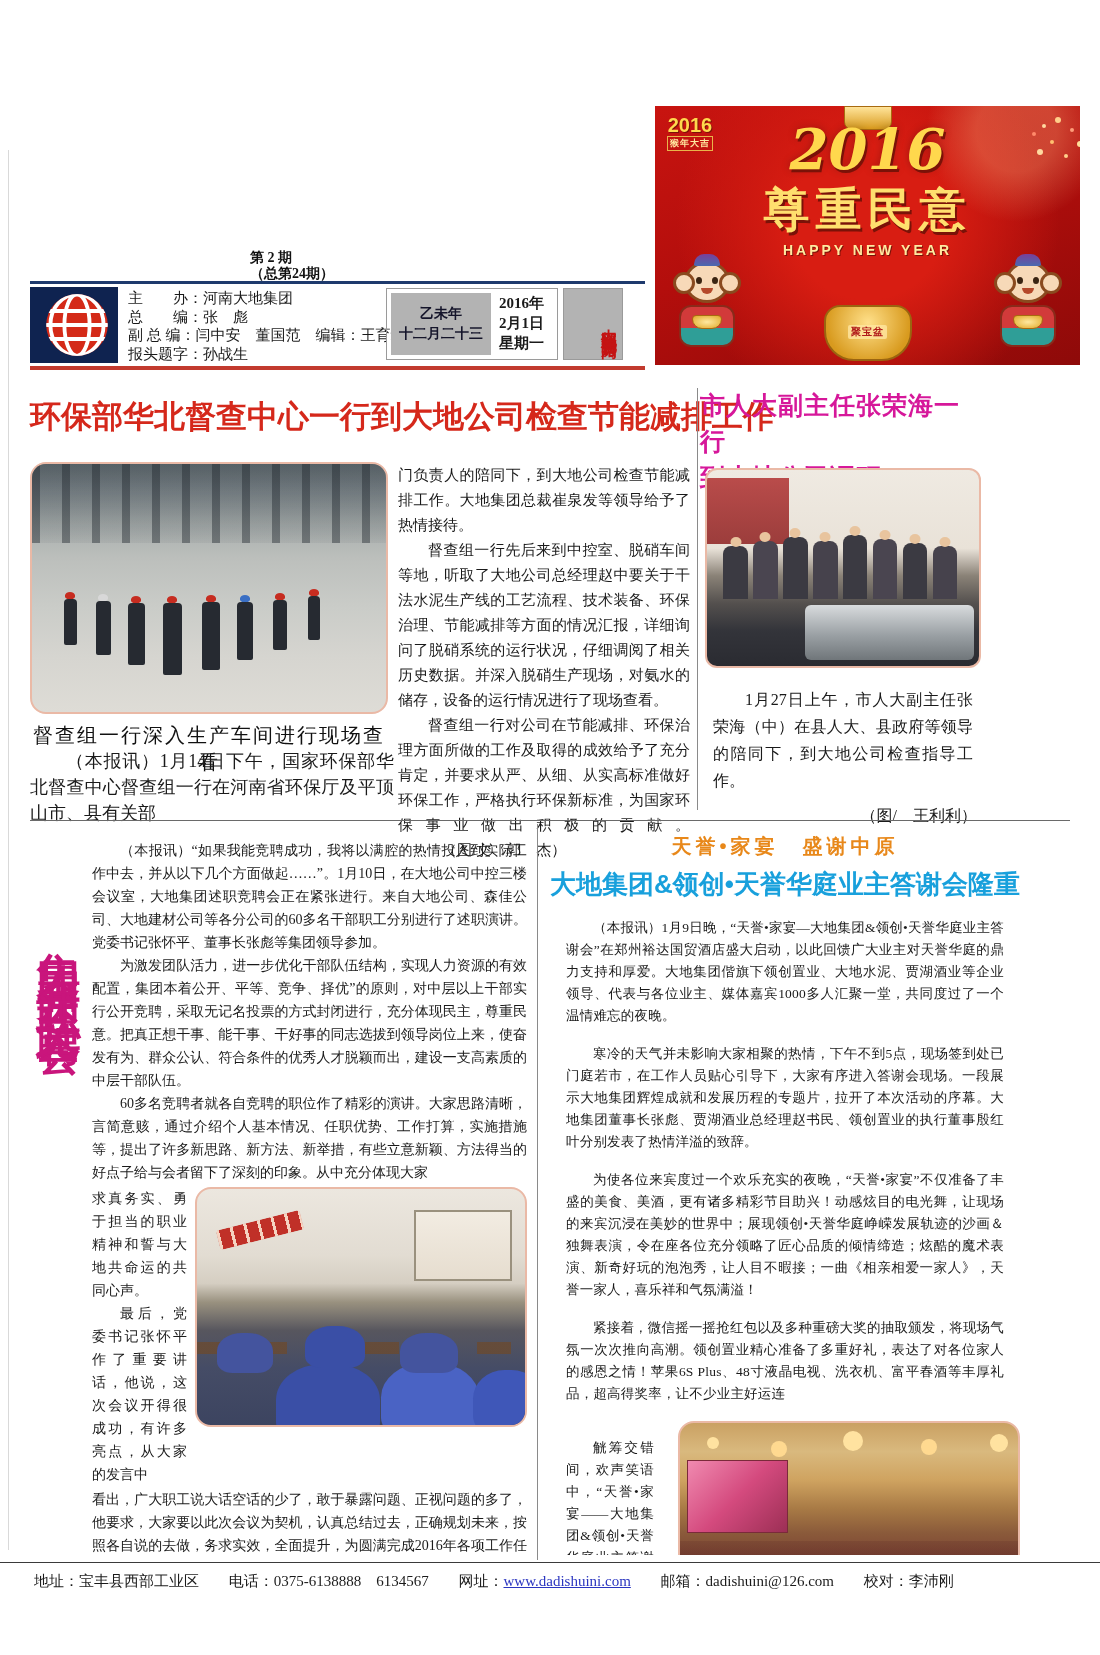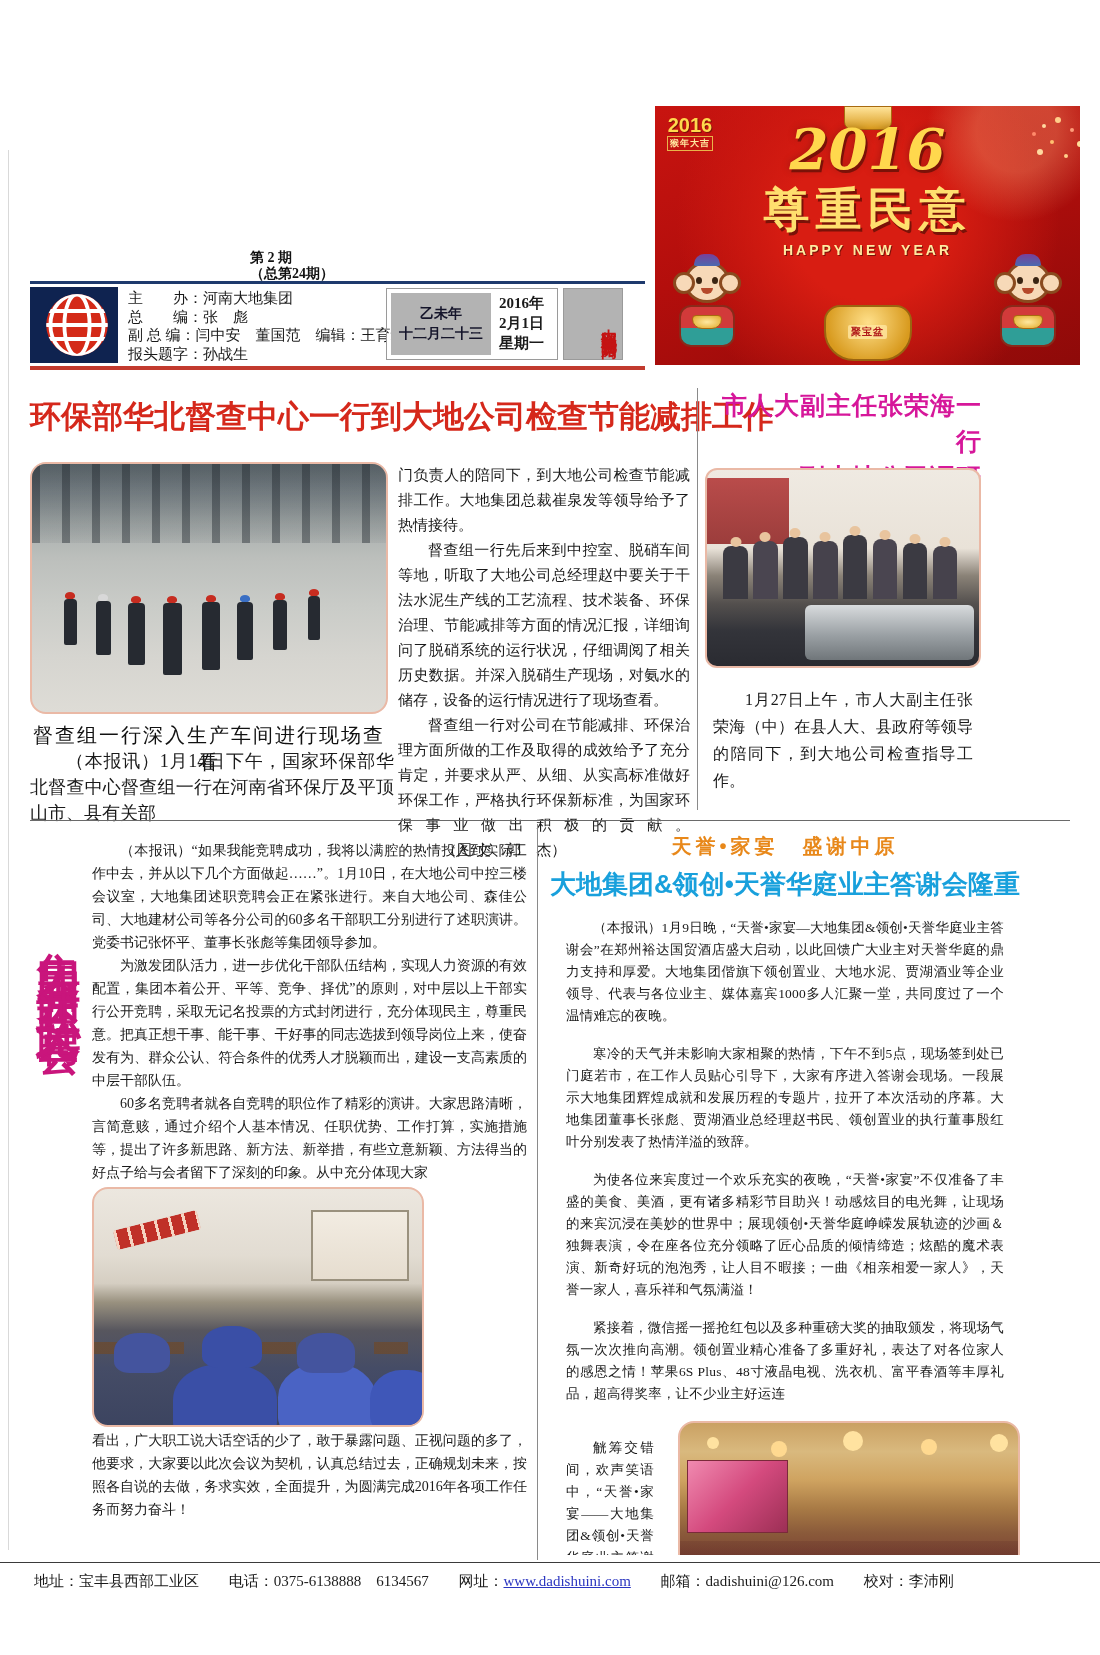--- a/index.html
+++ b/index.html
@@ -104,21 +104,21 @@
   .main-caption { position:absolute; left:30px; top:722px; width:358px; text-align:center;
     font-size:20px; letter-spacing:2px; color:#111; }
   .main-intro { position:absolute; left:30px; top:748px; width:364px; font-size:18px; line-height:26px;
     text-align:justify; text-indent:2em; }
   .main-col { position:absolute; left:398px; top:463px; width:292px; font-size:15px; line-height:25px; text-align:justify; }
   .main-col p { margin:0; }
   .main-col p.ind { text-indent:2em; }
   .byline-inline { display:inline-block; padding-left:14px; }
 
   
-  .rt-headline { position:absolute; left:700px; top:388px; width:282px; text-align:right;
+  .rt-headline { position:absolute; left:700px; top:388px; width:282px; text-align:left;
     font-weight:bold; font-size:25px; line-height:36px; color:#d6179a; letter-spacing:1px; }
   .rt-photo { position:absolute; left:705px; top:468px; width:276px; height:200px; border-radius:12px;
     background:linear-gradient(180deg,#efeae2 0%,#e9e2d8 40%,#8a8277 54%,#54504e 68%,#33343a 82%,#2a2b31 100%); }
   .rt-photo::before { content:""; position:absolute; left:0; top:4%; width:30%; height:34%;
     background:linear-gradient(180deg,#b03030,#8e2020); opacity:.85; }
   .rt-photo::after { content:""; position:absolute; right:2%; bottom:3%; width:62%; height:28%;
     background:linear-gradient(180deg,#d8dbdd,#9aa0a4 55%,#70767a); border-radius:6px; }
   .rt-photo .fig { position:absolute; bottom:34%; width:9%; border-radius:8px 8px 0 0; background:#3b3a42; }
   .rt-photo .fig::before { content:""; position:absolute; top:-9px; left:50%; transform:translateX(-50%);
     width:11px; height:10px; border-radius:50%; background:#e8c49e; }
@@ -324,34 +324,39 @@
       <div class="fig"></div>
       <div class="fig"></div>
       <div class="fig"></div>
     <div class="fig"></div>
       <div class="fig"></div>
       <div class="fig"></div>
       <div class="fig"></div>
   </div>
   <div class="rt-body">
     <p>1月27日上午，市人大副主任张荣海（中）在县人大、县政府等领导的陪同下，到大地公司检查指导工作。</p>
+    <div class="rt-byline">（图/　王利利）</div>
   </div>
 
   <div class="h-div"></div>
   <div class="v-div-bottom"></div>
 
   <div class="bl-article">
     <div class="bl-rail">
       <div class="bl-title">集团召开述职竞聘会</div>
     </div>
     <div class="bl-body">
       <p class="ind">（本报讯）“如果我能竞聘成功，我将以满腔的热情投入到实际工作中去，并从以下几个方面做起……”。1月10日，在大地公司中控三楼会议室，大地集团述职竞聘会正在紧张进行。来自大地公司、森佳公司、大地建材公司等各分公司的60多名干部职工分别进行了述职演讲。党委书记张怀平、董事长张彪等集团领导参加。</p>
       <p class="ind">为激发团队活力，进一步优化干部队伍结构，实现人力资源的有效配置，集团本着公开、平等、竞争、择优”的原则，对中层以上干部实行公开竞聘，采取无记名投票的方式封闭进行，充分体现民主，尊重民意。把真正想干事、能干事、干好事的同志选拔到领导岗位上来，使奋发有为、群众公认、符合条件的优秀人才脱颖而出，建设一支高素质的中层干部队伍。</p>
       <p class="ind">60多名竞聘者就各自竞聘的职位作了精彩的演讲。大家思路清晰，言简意赅，通过介绍个人基本情况、任职优势、工作打算，实施措施等，提出了许多新思路、新方法、新举措，有些立意新颖、方法得当的好点子给与会者留下了深刻的印象。从中充分体现大家</p>
       <div class="wrap-row">
+        <div class="narrow-col">
+          <p>求真务实、勇于担当的职业精神和誓与大地共命运的共同心声。</p>
+          <p class="ind">最后，党委书记张怀平作了重要讲话，他说，这次会议开得很成功，有许多亮点，从大家的发言中</p>
+        </div>
         <div class="photo bl-photo">
           <div class="banner"></div>
           <div class="screen"></div>
           <div class="chairband"></div>
           <div class="aud"></div>
             <div class="aud"></div>
             <div class="aud"></div>
           <div class="aud"></div>
             <div class="aud"></div>
             <div class="aud"></div>

